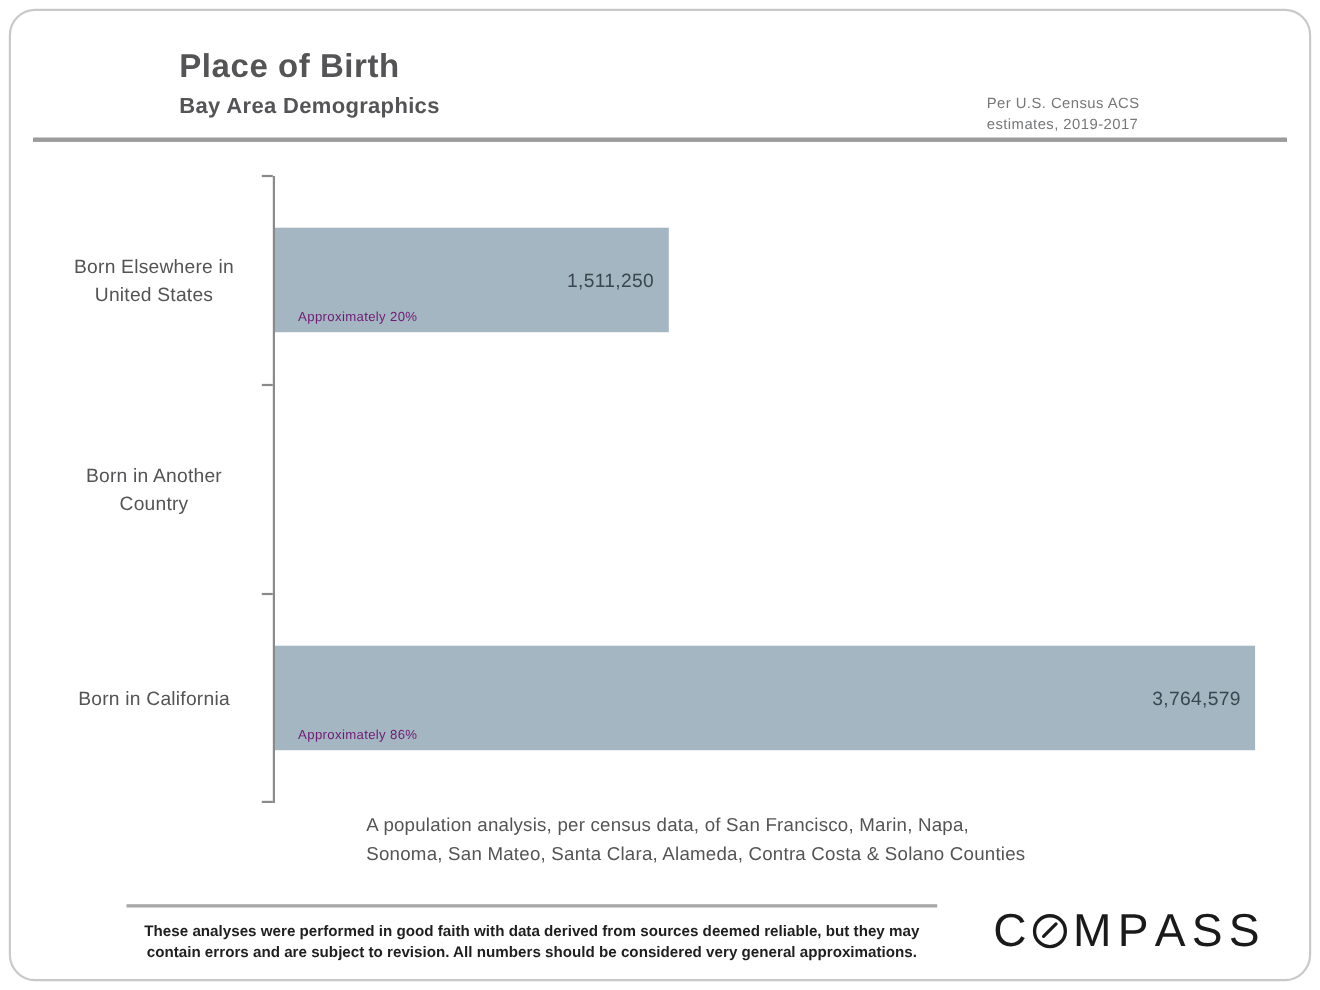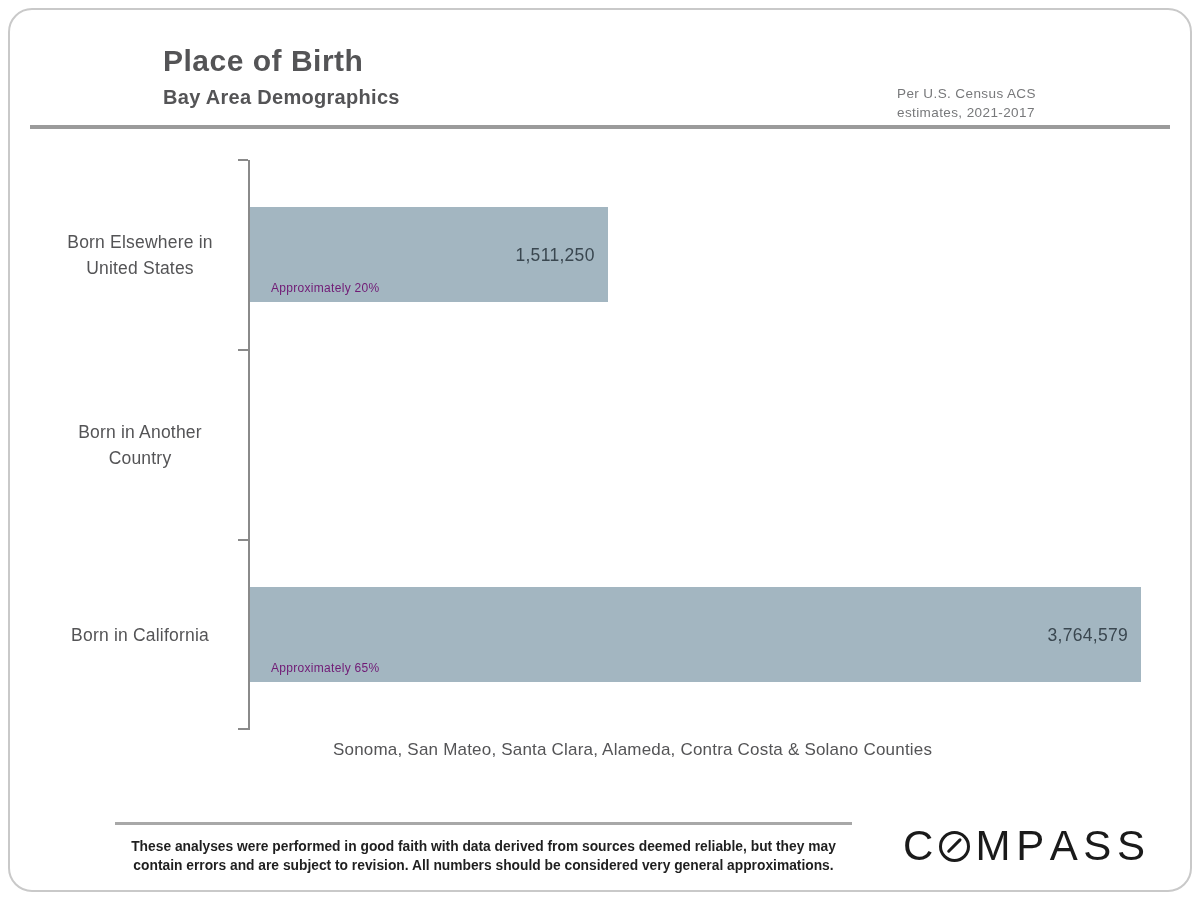--- a/index.html
+++ b/index.html
@@ -104,21 +104,21 @@
 </style>
 </head>
 <body>
 
 <div class="page-border"></div>
 
 <div class="title">Place of Birth</div>
 <div class="subtitle">Bay Area Demographics</div>
 <div class="source-note">
   <div>Per U.S. Census ACS</div>
-  <div>estimates, 2021-2017</div>
+  <div>estimates, 2019-2017</div>
 </div>
 <div class="header-divider"></div>
 
 <div class="cat-label" style="top:160px">
   <span>Born Elsewhere in</span>
   <span>United States</span>
 </div>
 <div class="cat-label" style="top:350px">
   <span>Born in Another</span>
   <span>Country</span>
@@ -135,26 +135,27 @@
 
   <div class="chart-row" style="top:0">
     <div class="bar" style="width: 38.88%; background: rgb(163, 182, 193);">
       <span class="bar-value">1,511,250</span>
       <span class="bar-pct">Approximately 20%</span>
     </div>
   </div>
   <div class="chart-row" style="top:380px">
     <div class="bar" style="width: 96.85%; background: rgb(163, 182, 193);">
       <span class="bar-value">3,764,579</span>
-      <span class="bar-pct">Approximately 65%</span>
+      <span class="bar-pct">Approximately 86%</span>
     </div>
   </div>
 </div>
 
 <div class="caption">
+  <div>A population analysis, per census data, of San Francisco, Marin, Napa,</div>
   <div>Sonoma, San Mateo, Santa Clara, Alameda, Contra Costa &amp; Solano Counties</div>
 </div>
 
 <div class="footer-divider"></div>
 <div class="disclaimer">
   <div>These analyses were performed in good faith with data derived from sources deemed reliable, but they may</div>
   <div>contain errors and are subject to revision.  All numbers should be considered very general approximations.</div>
 </div>
 
 <div class="logo">

